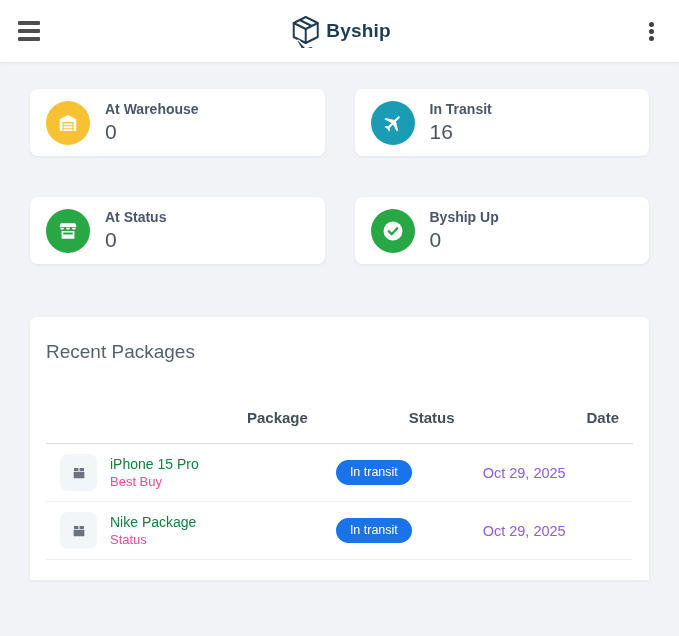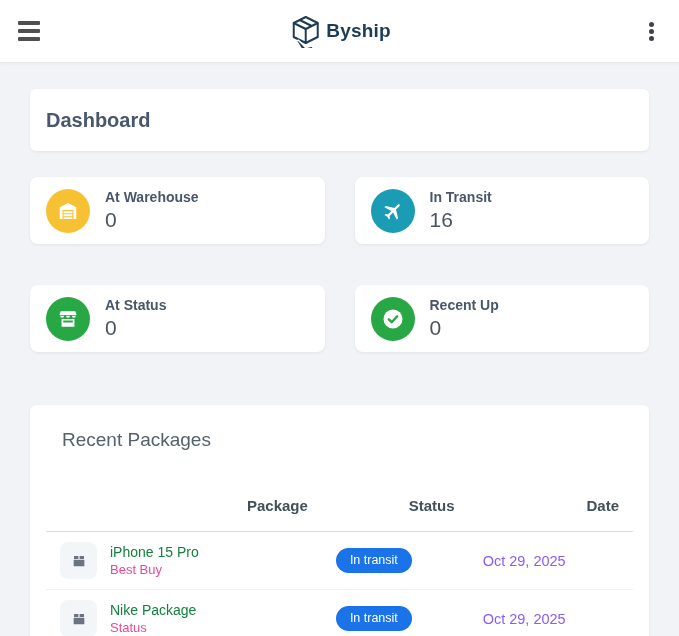--- a/index.html
+++ b/index.html
@@ -77,21 +77,21 @@
     display: flex; align-items: center; justify-content: center;
   }
   .stat-icon--yellow { background: #f6c133; }
   .stat-icon--teal   { background: #1b9cb5; }
   .stat-icon--green  { background: #28a745; }
   .stat-label { font-size: 14px; font-weight: 700; color: #49566b; line-height: 19px; }
   .stat-value { font-size: 21px; font-weight: 400; color: #4b5460; line-height: 26px; }
 
   
   .packages-card { border-radius: 6px 6px 0 0; padding-bottom: 20px; }
-  .packages-header { padding: 22px 32px 30px; margin-top: 12px; }
+  .packages-header { padding: 22px 16px 30px; margin-top: 12px; }
   .packages-title { font-size: 19px; font-weight: 400; color: #55626e; line-height: 26px; }
 
   table.pkg-table {
     width: calc(100% - 32px);
     margin: 0 16px;
     border-collapse: collapse;
   }
   .pkg-table th {
     text-align: right;
     font-size: 15px; font-weight: 700; color: #43505c;
@@ -156,23 +156,20 @@
 
   <button class="kebab">
     <i></i>
     <i></i>
     <i></i>
   </button>
 </header>
 
 <main class="main">
 
-  <section class="card title-card">
-    <h1 class="page-title">Dashboard</h1>
-  </section>
 
   <section class="stats-grid">
 
     <div class="card stat-card">
       <span class="stat-icon stat-icon--yellow">
         <svg width="22" height="22" viewBox="0 0 24 24" fill="#ffffff">
           <path d="M12 3.2 3 8v12.6h3V11h12v9.6h3V8z"></path>
           <path d="M7.2 12.4h9.6v2H7.2zM7.2 15.6h9.6v2H7.2zM7.2 18.8h9.6v1.8H7.2z"></path>
         </svg>
       </span>
@@ -209,21 +206,21 @@
     </div>
 
     <div class="card stat-card">
       <span class="stat-icon stat-icon--green">
         <svg width="24" height="24" viewBox="0 0 24 24">
           <circle cx="12" cy="12" r="9.5" fill="#ffffff"></circle>
           <path d="M7.8 12.3l2.9 2.9 5.5-5.9" fill="none" stroke="#28a745" stroke-width="2.4" stroke-linecap="round" stroke-linejoin="round"></path>
         </svg>
       </span>
       <div>
-        <div class="stat-label">Recent Up</div>
+        <div class="stat-label">Byship Up</div>
         <div class="stat-value">0</div>
       </div>
     </div>
 
   </section>
 
   <section class="card packages-card">
     <div class="packages-header">
       <h2 class="packages-title">Recent Packages</h2>
     </div>

